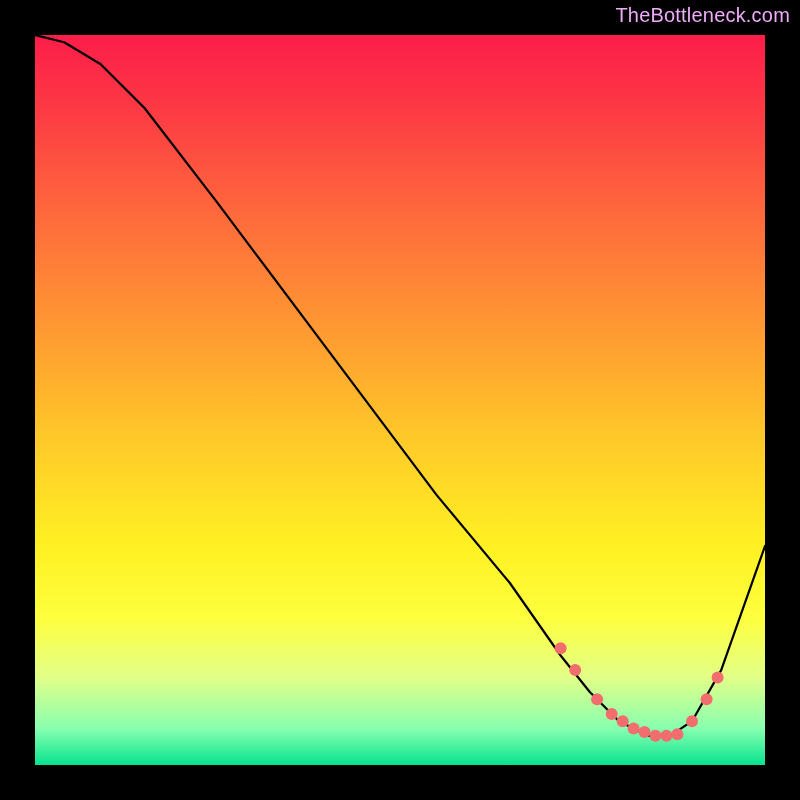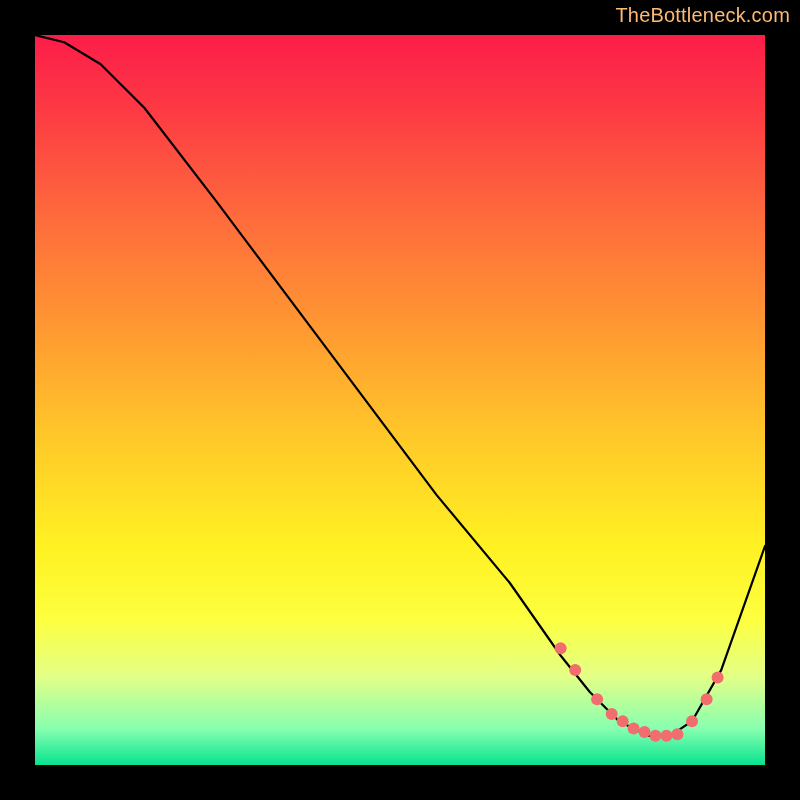--- a/index.html
+++ b/index.html
@@ -14,21 +14,21 @@
   .frame {
     position: relative;
     width: 800px;
     height: 800px;
     background: #000;
   }
   .attribution {
     position: absolute;
     top: 4px;
     right: 10px;
-    color: #fdba74;
+    color: #f0abfc;
     font-size: 20px;
     font-weight: 500;
     letter-spacing: 0.2px;
   }
   .plot-area {
     position: absolute;
     left: 35px;
     top: 35px;
     width: 730px;
     height: 730px;

